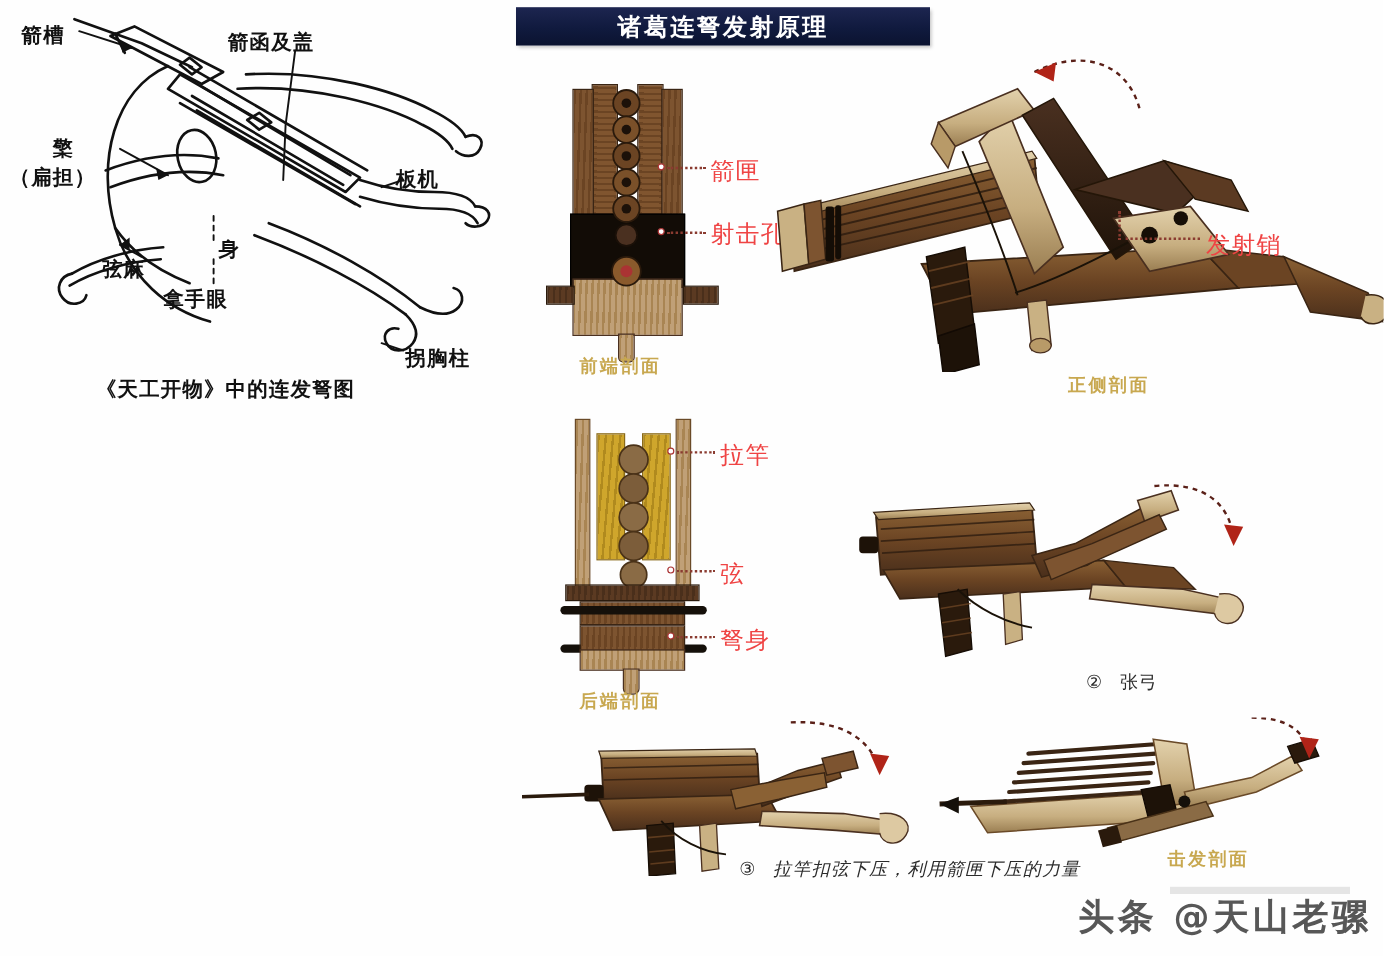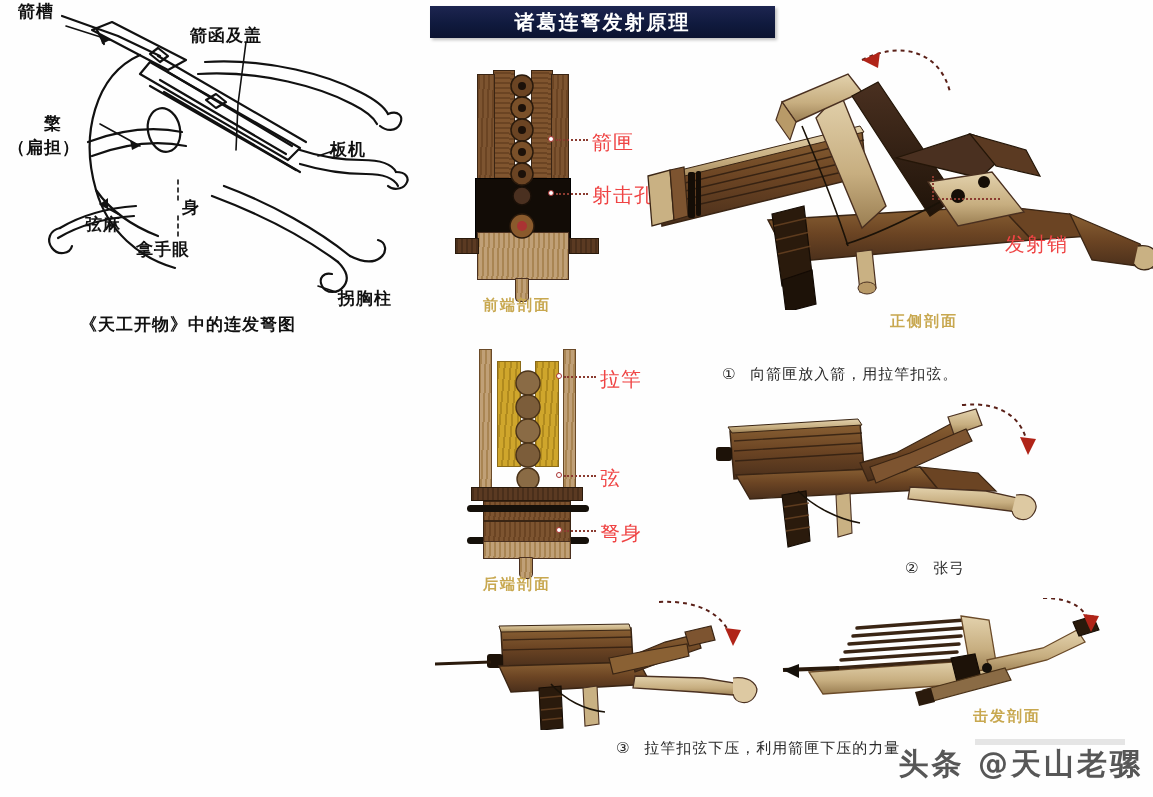--- a/index.html
+++ b/index.html
@@ -121,21 +121,21 @@
         <path d="M336 150 L 318 156" stroke-width="1.6"></path>
       </g>
 
       <g fill="#111">
         <polygon points="110,40 100,34 102,44"></polygon>
         <polygon points="140,146 130,140 132,150"></polygon>
         <polygon points="100,204 108,198 108,208"></polygon>
       </g>
     </svg>
 
-    <span class="lbl lbl-black" style="left:18px;top:0;font-family:Liberation Mono, monospace;">箭槽</span>
+    <span class="lbl lbl-black" style="left:18px;top:18px;font-family:Liberation Mono, monospace;">箭槽</span>
     <span class="lbl lbl-black" style="left:190px;top:24px;">箭函及盖</span>
     <span class="lbl lbl-black" style="left:330px;top:138px;">板机</span>
     <span class="lbl lbl-black" style="left:44px;top:112px;">檠</span>
     <span class="lbl lbl-black" style="left:8px;top:136px;">（扁担）</span>
     <span class="lbl lbl-black" style="left:85px;top:213px;">弦麻</span>
     <span class="lbl lbl-black" style="left:182px;top:196px;">身</span>
     <span class="lbl lbl-black" style="left:136px;top:238px;">拿手眼</span>
     <span class="lbl lbl-black" style="left:338px;top:287px;">拐胸柱</span>
 
     <span class="lbl caption-bw" style="left:80px;top:313px;">《天工开物》中的连发弩图</span>
@@ -306,26 +306,22 @@
       </g>
 
       <path d="M222 30 C 262 10, 300 22, 310 62" fill="none" stroke="#5a2018" stroke-width="2" stroke-dasharray="4 4"></path>
       <polygon points="222,30 240,22 238,38" fill="#b02418"></polygon>
     </svg>
   </div>
   <span class="lbl lbl-gold" style="left:890px;top:312px;">正侧剖面</span>
 
   <div class="leader" style="left:938px;top:198px;width:62px;"></div>
   <div style="position:absolute;left:932px;top:176px;width:0;height:24px;border-left:2px dotted #8a3b30;"></div>
-  <span class="lbl lbl-red" style="left:1005px;top:191px;margin-top:40px;">发射销</span>
-
-  <div class="lbl lbl-step" style="left:722px;top:362px;">
-    <span>①</span>
-    <span style="margin-left:8px;">向箭匣放入箭，用拉竿扣弦。</span>
-  </div>
+  <span class="lbl lbl-red" style="left:1005px;top:191px;">发射销</span>
+
 
   <div style="position:absolute;left:710px;top:395px;width:330px;height:160px;">
     <svg width="330" height="160" viewBox="0 0 330 160">
 
       <polygon points="20,36 150,28 154,74 24,84" fill="url(#gMid)" stroke="#3a2514" stroke-width="1.5"></polygon>
       <polygon points="18,32 148,24 152,30 22,38" fill="url(#gTan)" stroke="#3a2514" stroke-width="1"></polygon>
       <g stroke="#2e1d10" stroke-width="1.4" opacity=".8">
         <line x1="24" y1="46" x2="152" y2="38"></line>
         <line x1="24" y1="56" x2="152" y2="48"></line>
         <line x1="25" y1="66" x2="153" y2="58"></line>
@@ -428,21 +424,21 @@
       <polygon points="148,92 230,70 236,82 154,104" fill="#8a6b45" stroke="#4a3218" stroke-width="1.2"></polygon>
       <polygon points="140,94 156,90 160,104 144,108" fill="#2a1a0c"></polygon>
       <circle cx="212" cy="70" r="5" fill="#15100a"></circle>
 
       <path d="M268 0 C 296 0, 312 10, 316 30" fill="none" stroke="#5a2018" stroke-width="2" stroke-dasharray="4 4"></path>
       <polygon points="316,34 308,16 324,18" fill="#b02418"></polygon>
     </svg>
   </div>
   <span class="lbl lbl-gold" style="left:973px;top:707px;text-align:center;">击发剖面</span>
 
-  <div class="lbl lbl-step" style="left:616px;top:736px;">
+  <div class="lbl lbl-step" style="left:616px;top:712px;font-style:italic;">
     <div>
       <span>③</span>
       <span style="margin-left:8px;">拉竿扣弦下压，利用箭匣下压的力量</span>
     </div>
   </div>
 
   <div class="wm-top"></div>
   <div class="watermark">头条 @天山老骡</div>
 
 </div>

